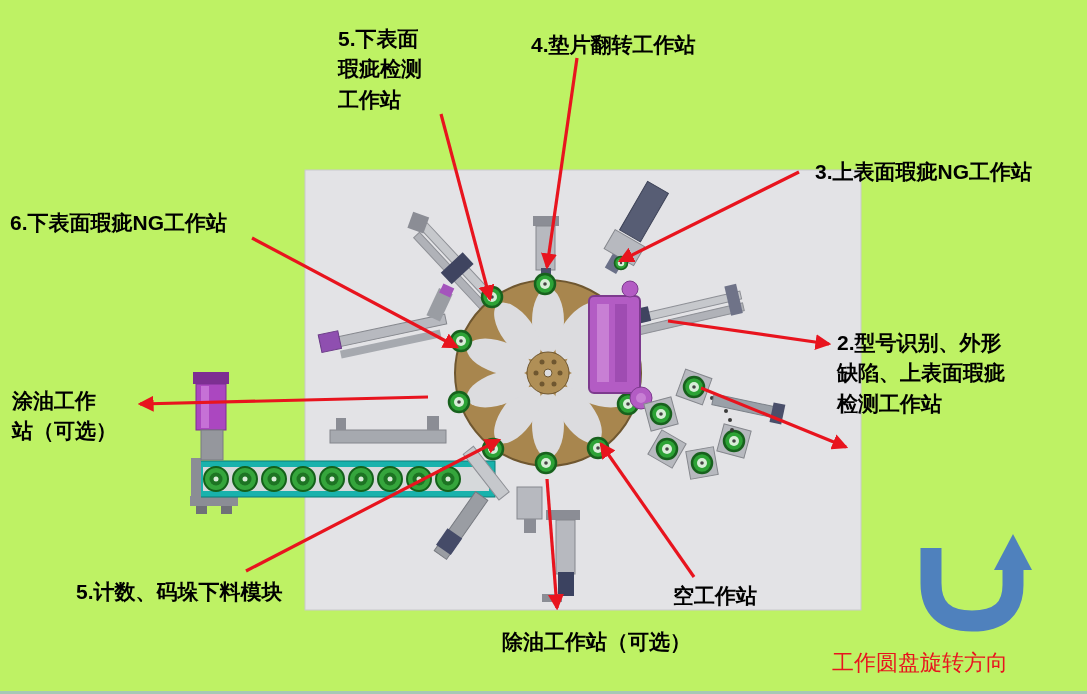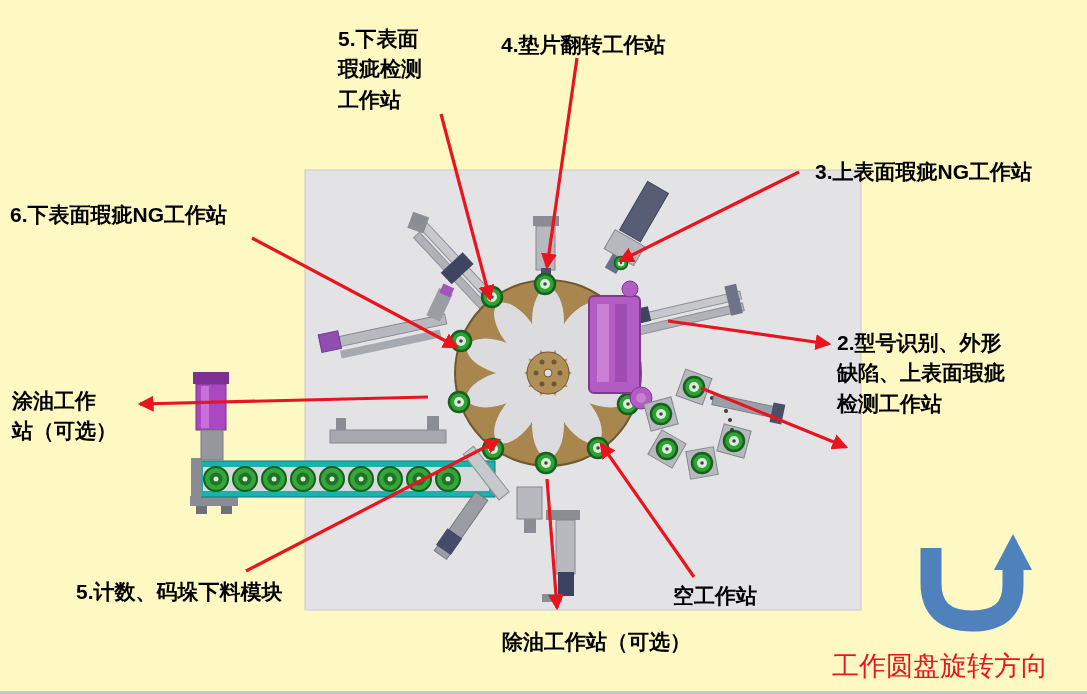--- a/index.html
+++ b/index.html
@@ -1,46 +1,46 @@
 <!DOCTYPE html>
 <html><head>
 <meta charset="utf-8">
 <style>
   html,body{margin:0;padding:0;background:#ffffff;}
   .canvas{
     position:relative;
     width:1087px;height:694px;
-    background:#fef9c3;
+    background:#bef264;
     font-family:"Liberation Sans","DejaVu Sans",sans-serif;
     overflow:hidden;
   }
   .canvas svg{position:absolute;left:0;top:0;}
   .label{
     position:absolute;
     font-size:21px;
     font-weight:700;
     color:#000;
     white-space:pre-line;
     line-height:1.45;
   }
   #lab-station5{left:338px;top:24px;}
-  #lab-station4{left:501px;top:30px;}
+  #lab-station4{left:531px;top:30px;}
   #lab-station3{left:815px;top:157px;}
-  #lab-station6{left:10px;top:200px;}
+  #lab-station6{left:10px;top:208px;}
   #lab-station2{left:837px;top:291px;margin-top:37px;}
   #lab-oiling{left:12px;top:386px;}
   #lab-station1{left:852px;top:437px;}
   #lab-station7{left:76px;top:577px;}
   #lab-empty{left:673px;top:581px;}
   #lab-deoiling{left:502px;top:627px;}
   #lab-rotation{
     left:832px;top:647px;
     color:#e8141e;
     font-weight:400;
-    font-size:27px;
+    font-size:22px;
   }
 </style>
 </head>
 <body>
 
 <div class="canvas">
 
 <svg width="1087" height="694" viewBox="0 0 1087 694">
   <defs>
     <marker id="arrowhead" viewBox="0 0 10 10" refX="8.5" refY="5" markerWidth="5" markerHeight="5" orient="auto">

